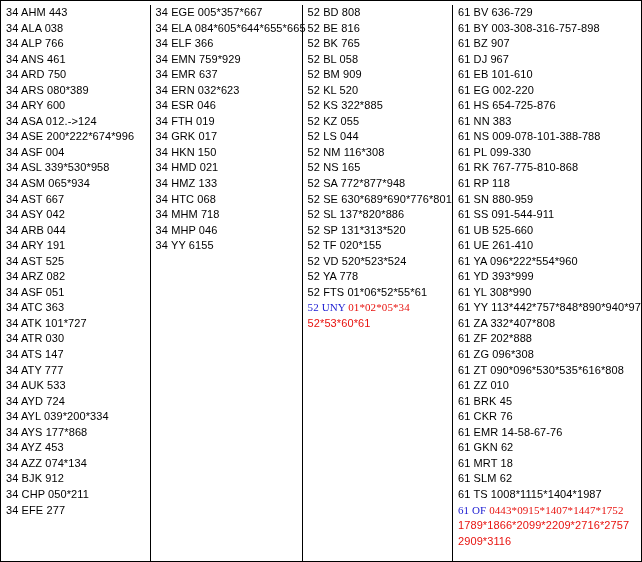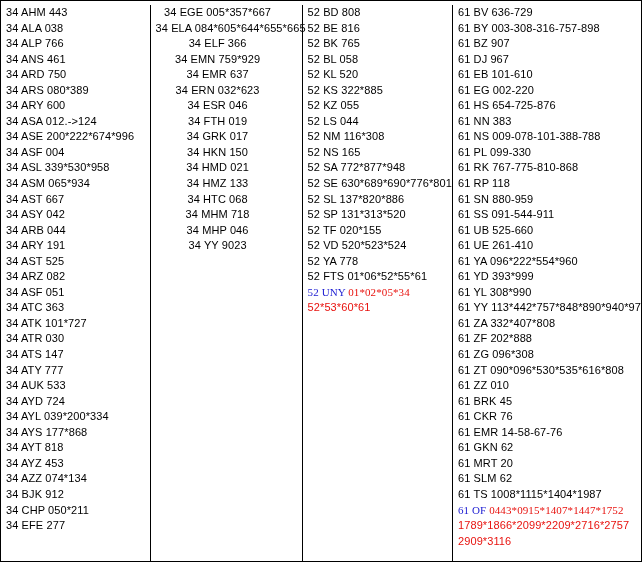--- a/index.html
+++ b/index.html
@@ -29,21 +29,21 @@
     height: 100%;
     box-sizing: border-box;
     padding: 4px 0 0 0;
   }
   .col {
     box-sizing: border-box;
     height: 100%;
     position: relative;
   }
   .col-1 { width: 160px; padding-left: 5px; }
-  .col-2 { width: 130px; padding-left: 5px; border-left: 1px solid #000000; text-align: center; }
+  .col-2 { width: 130px; padding-left: 5px; border-left: 1px solid #000000; }
   .col-3 { width: 160px; padding-left: 5px; border-left: 1px solid #000000; margin-left: 22px; }
   .col-4 { width: 189px; padding-left: 5px; border-left: 1px solid #000000; }
   .entry {
     font-size: 11px;
     line-height: 15.55px;
     white-space: nowrap;
     letter-spacing: 0.1px;
   }
   .red { color: #e8130f; }
   .blue { color: #1b1bd2; font-family: Liberation Serif, serif; }
@@ -75,21 +75,20 @@
       <div class="entry">34 ASF 051</div>
       <div class="entry">34 ATC 363</div>
       <div class="entry">34 ATK 101*727</div>
       <div class="entry">34 ATR 030</div>
       <div class="entry">34 ATS 147</div>
       <div class="entry">34 ATY 777</div>
       <div class="entry">34 AUK 533</div>
       <div class="entry">34 AYD 724</div>
       <div class="entry">34 AYL 039*200*334</div>
       <div class="entry">34 AYS 177*868</div>
-      <div class="entry">34 AYT 818</div>
       <div class="entry">34 AYZ 453</div>
       <div class="entry">34 AZZ 074*134</div>
       <div class="entry">34 BJK 912</div>
       <div class="entry">34 CHP 050*211</div>
       <div class="entry">34 EFE 277</div>
     </div>
 
     <div class="col col-2">
       <div class="entry">34 EGE 005*357*667</div>
       <div class="entry">34 ELA 084*605*644*655*665</div>
@@ -99,28 +98,29 @@
       <div class="entry">34 ERN 032*623</div>
       <div class="entry">34 ESR 046</div>
       <div class="entry">34 FTH 019</div>
       <div class="entry">34 GRK 017</div>
       <div class="entry">34 HKN 150</div>
       <div class="entry">34 HMD 021</div>
       <div class="entry">34 HMZ 133</div>
       <div class="entry">34 HTC 068</div>
       <div class="entry">34 MHM 718</div>
       <div class="entry">34 MHP 046</div>
-      <div class="entry">34 YY 9023</div>
+      <div class="entry">34 YY 6155</div>
     </div>
 
     <div class="col col-3">
       <div class="entry">52 BD 808</div>
       <div class="entry">52 BE 816</div>
       <div class="entry">52 BK 765</div>
       <div class="entry">52 BL 058</div>
+      <div class="entry">52 BM 909</div>
       <div class="entry">52 KL 520</div>
       <div class="entry">52 KS 322*885</div>
       <div class="entry">52 KZ 055</div>
       <div class="entry">52 LS 044</div>
       <div class="entry">52 NM 116*308</div>
       <div class="entry">52 NS 165</div>
       <div class="entry">52 SA 772*877*948</div>
       <div class="entry">52 SE 630*689*690*776*801</div>
       <div class="entry">52 SL 137*820*886</div>
       <div class="entry">52 SP 131*313*520</div>
@@ -155,21 +155,21 @@
       <div class="entry">61 YY 113*442*757*848*890*940*976</div>
       <div class="entry">61 ZA 332*407*808</div>
       <div class="entry">61 ZF 202*888</div>
       <div class="entry">61 ZG 096*308</div>
       <div class="entry">61 ZT 090*096*530*535*616*808</div>
       <div class="entry">61 ZZ 010</div>
       <div class="entry">61 BRK 45</div>
       <div class="entry">61 CKR 76</div>
       <div class="entry">61 EMR 14-58-67-76</div>
       <div class="entry">61 GKN 62</div>
-      <div class="entry">61 MRT 20</div>
+      <div class="entry">61 MRT 18</div>
       <div class="entry">61 SLM 62</div>
       <div class="entry">61 TS 1008*1115*1404*1987</div>
       <div class="entry blue"><span class="blue">61 OF </span><span class="red">0443*0915*1407*1447*1752</span></div>
       <div class="entry red">1789*1866*2099*2209*2716*2757</div>
       <div class="entry red">2909*3116</div>
     </div>
   </div>
 </div>
 
 </body></html>

